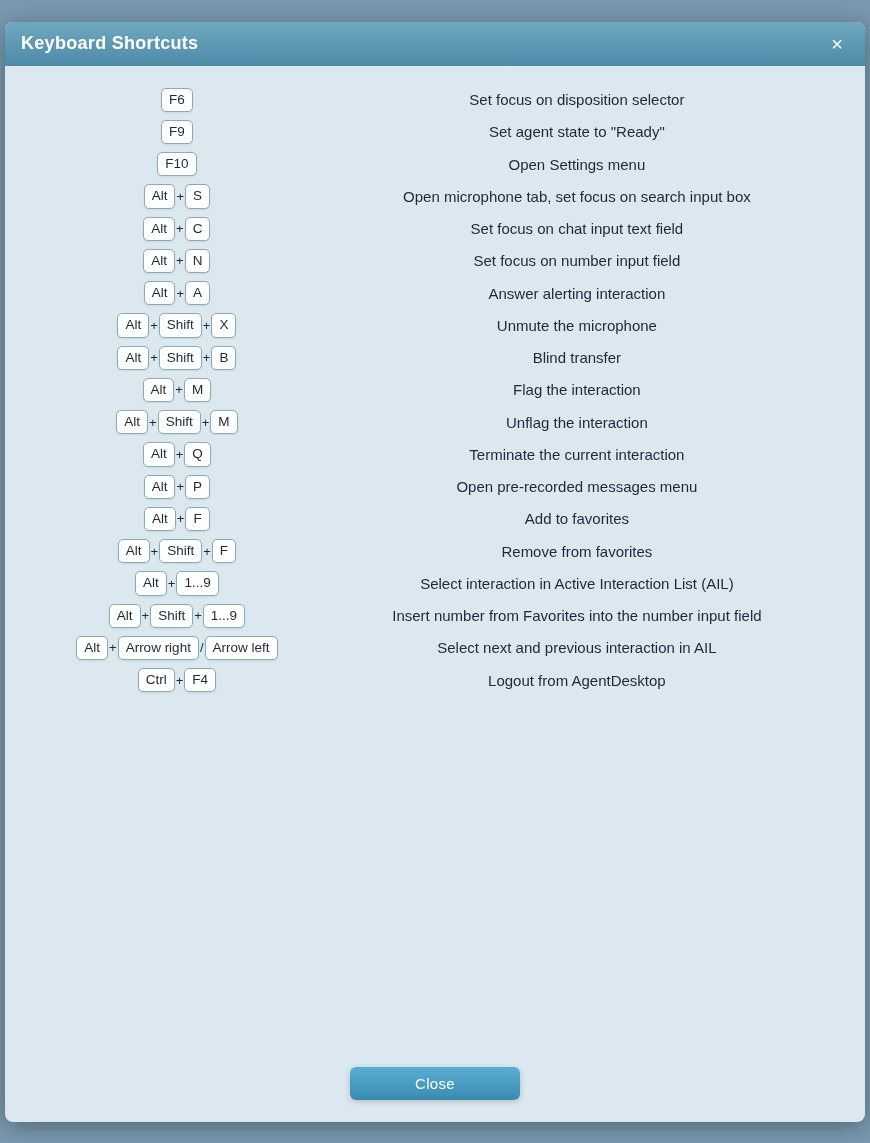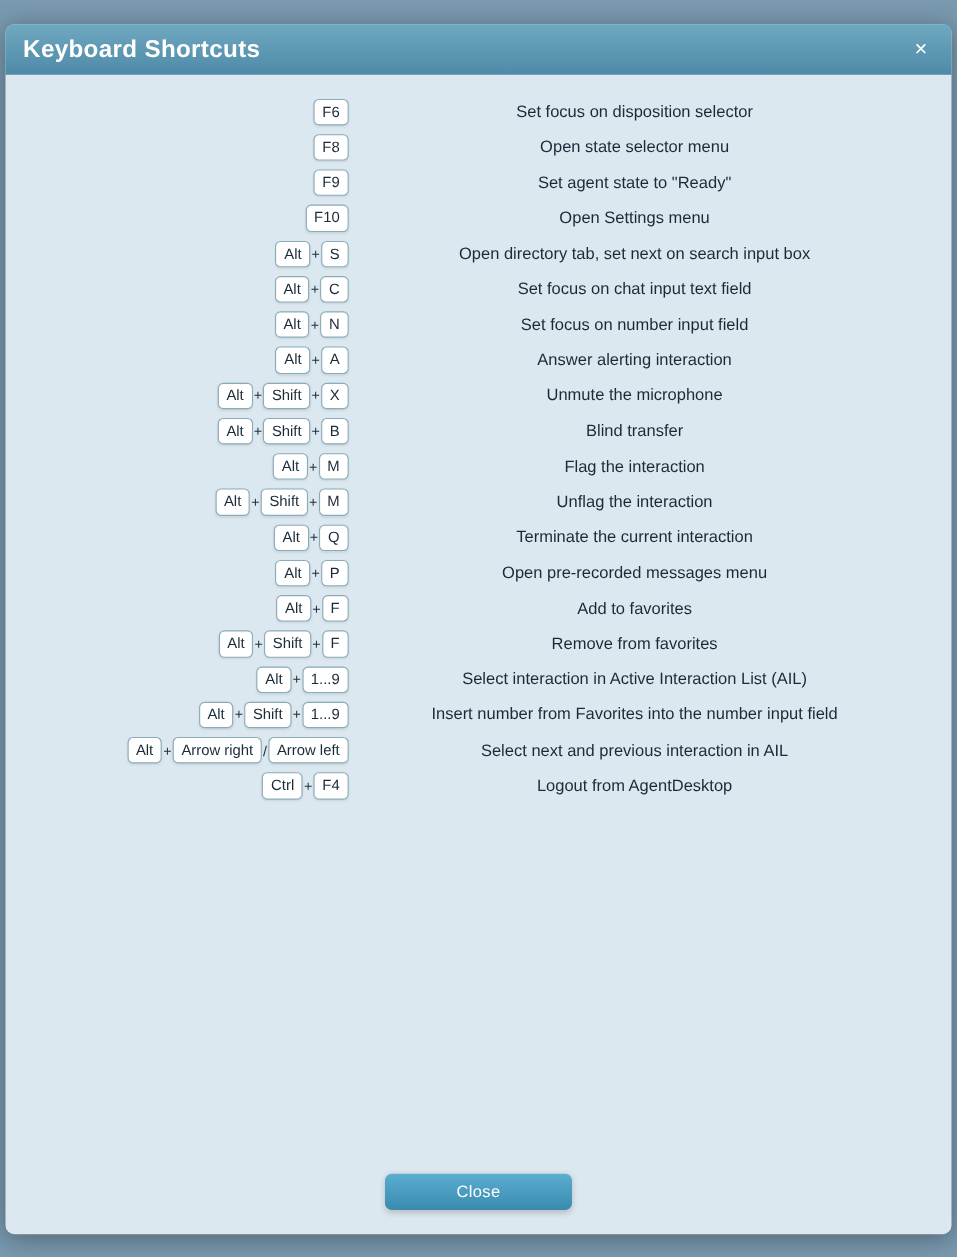--- a/index.html
+++ b/index.html
@@ -23,21 +23,21 @@
     .dialog-header {
       background: linear-gradient(to bottom, #6fa8c0, #4e8aa8);
       border-radius: 8px 8px 0 0;
       padding: 10px 16px;
       display: flex;
       align-items: center;
       justify-content: space-between;
     }
     .dialog-title {
       color: #fff;
-      font-size: 22px;
+      font-size: 18px;
       font-weight: 600;
       letter-spacing: 0.3px;
     }
     .close-btn {
       color: #fff;
       font-size: 20px;
       cursor: pointer;
       background: none;
       border: none;
       line-height: 1;
@@ -52,21 +52,21 @@
       width: 100%;
       border-collapse: collapse;
     }
     .shortcuts-table tr td {
       padding: 4px 2px;
       vertical-align: middle;
       font-size: 15px;
       color: #1a2a38;
     }
     .key-cell {
-      text-align: right;
+      text-align: center;
       padding-right: 10px;
       white-space: nowrap;
     }
     .desc-cell {
       text-align: center;
       padding-left: 6px;
     }
     .kbd {
       display: inline-block;
       background: #fff;
@@ -120,34 +120,30 @@
     <button class="close-btn">×</button>
   </div>
   <div class="dialog-body">
     <table class="shortcuts-table">
       <tbody id="shortcuts-body">
       <tr>
             <td class="key-cell"><span class="kbd">F6</span></td>
             <td class="desc-cell">Set focus on disposition selector</td>
           </tr>
           <tr>
-            <td class="key-cell"><span class="kbd">F8</span></td>
-            <td class="desc-cell">Open state selector menu</td>
-          </tr>
-          <tr>
             <td class="key-cell"><span class="kbd">F9</span></td>
             <td class="desc-cell">Set agent state to "Ready"</td>
           </tr>
           <tr>
             <td class="key-cell"><span class="kbd">F10</span></td>
             <td class="desc-cell">Open Settings menu</td>
           </tr>
           <tr>
             <td class="key-cell"><span class="kbd">Alt</span><span class="kbd-plus">+</span><span class="kbd">S</span></td>
-            <td class="desc-cell">Open directory tab, set next on search input box</td>
+            <td class="desc-cell">Open microphone tab, set focus on search input box</td>
           </tr>
           <tr>
             <td class="key-cell"><span class="kbd">Alt</span><span class="kbd-plus">+</span><span class="kbd">C</span></td>
             <td class="desc-cell">Set focus on chat input text field</td>
           </tr>
           <tr>
             <td class="key-cell"><span class="kbd">Alt</span><span class="kbd-plus">+</span><span class="kbd">N</span></td>
             <td class="desc-cell">Set focus on number input field</td>
           </tr>
           <tr>

